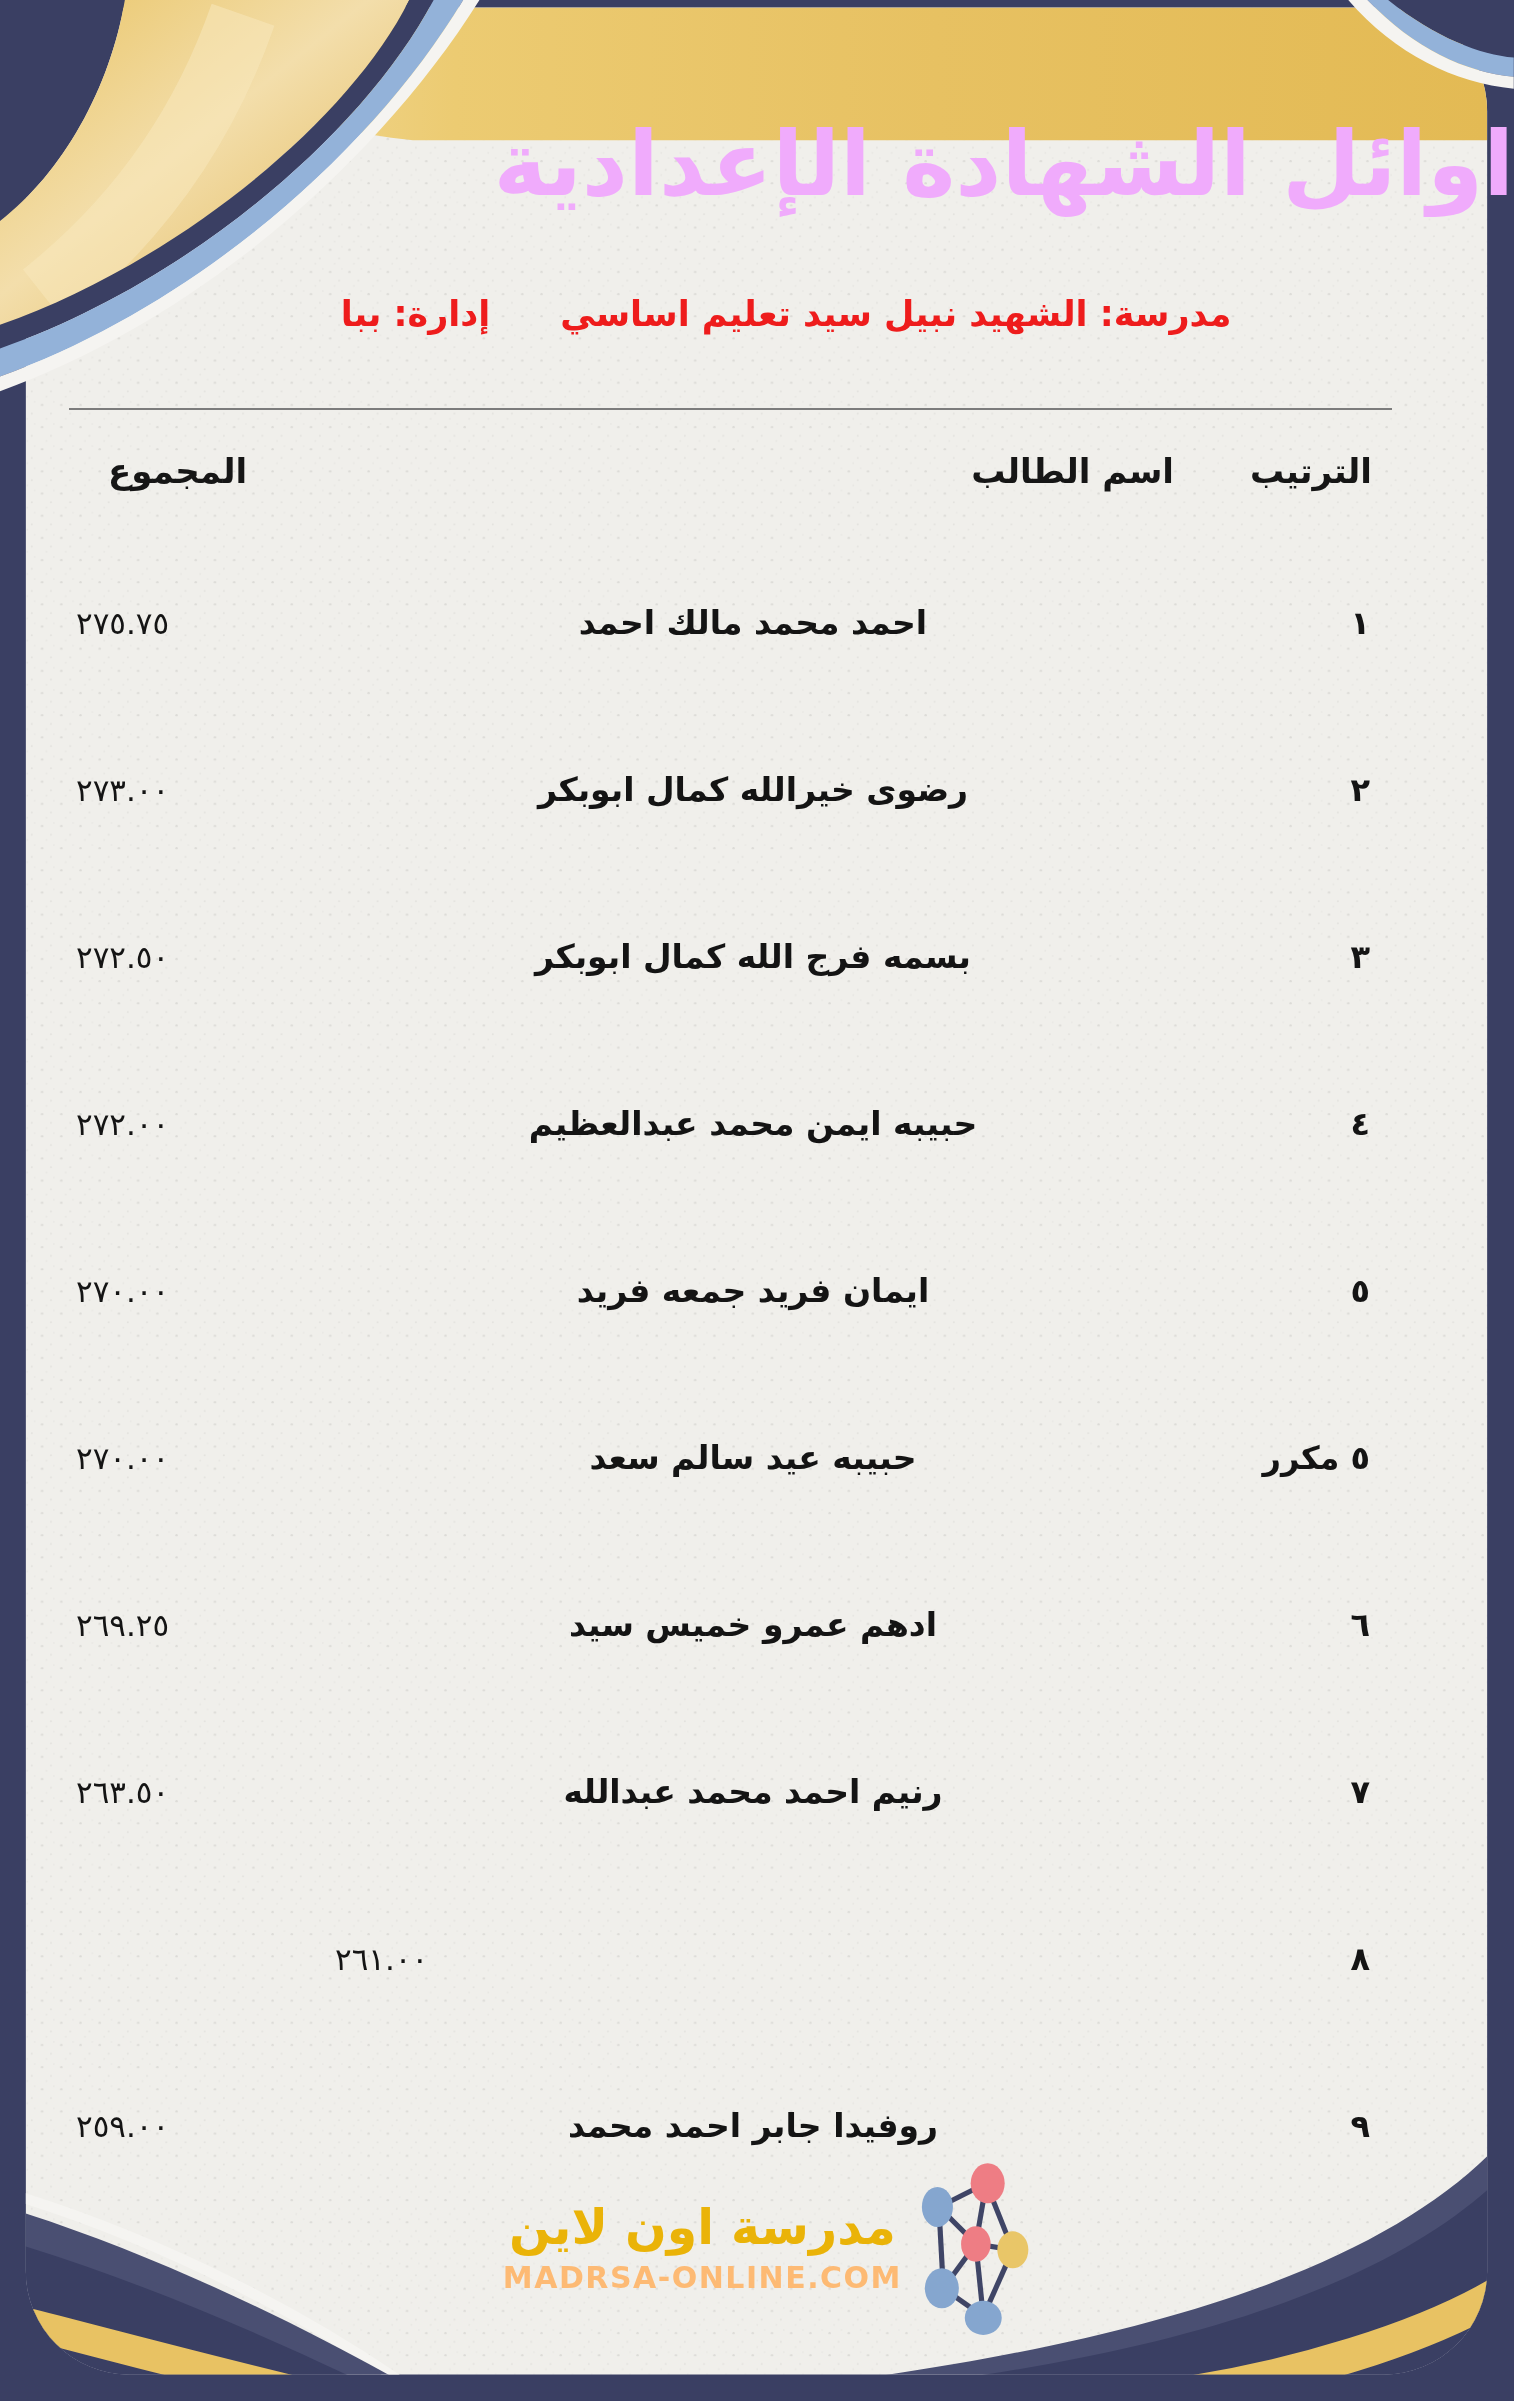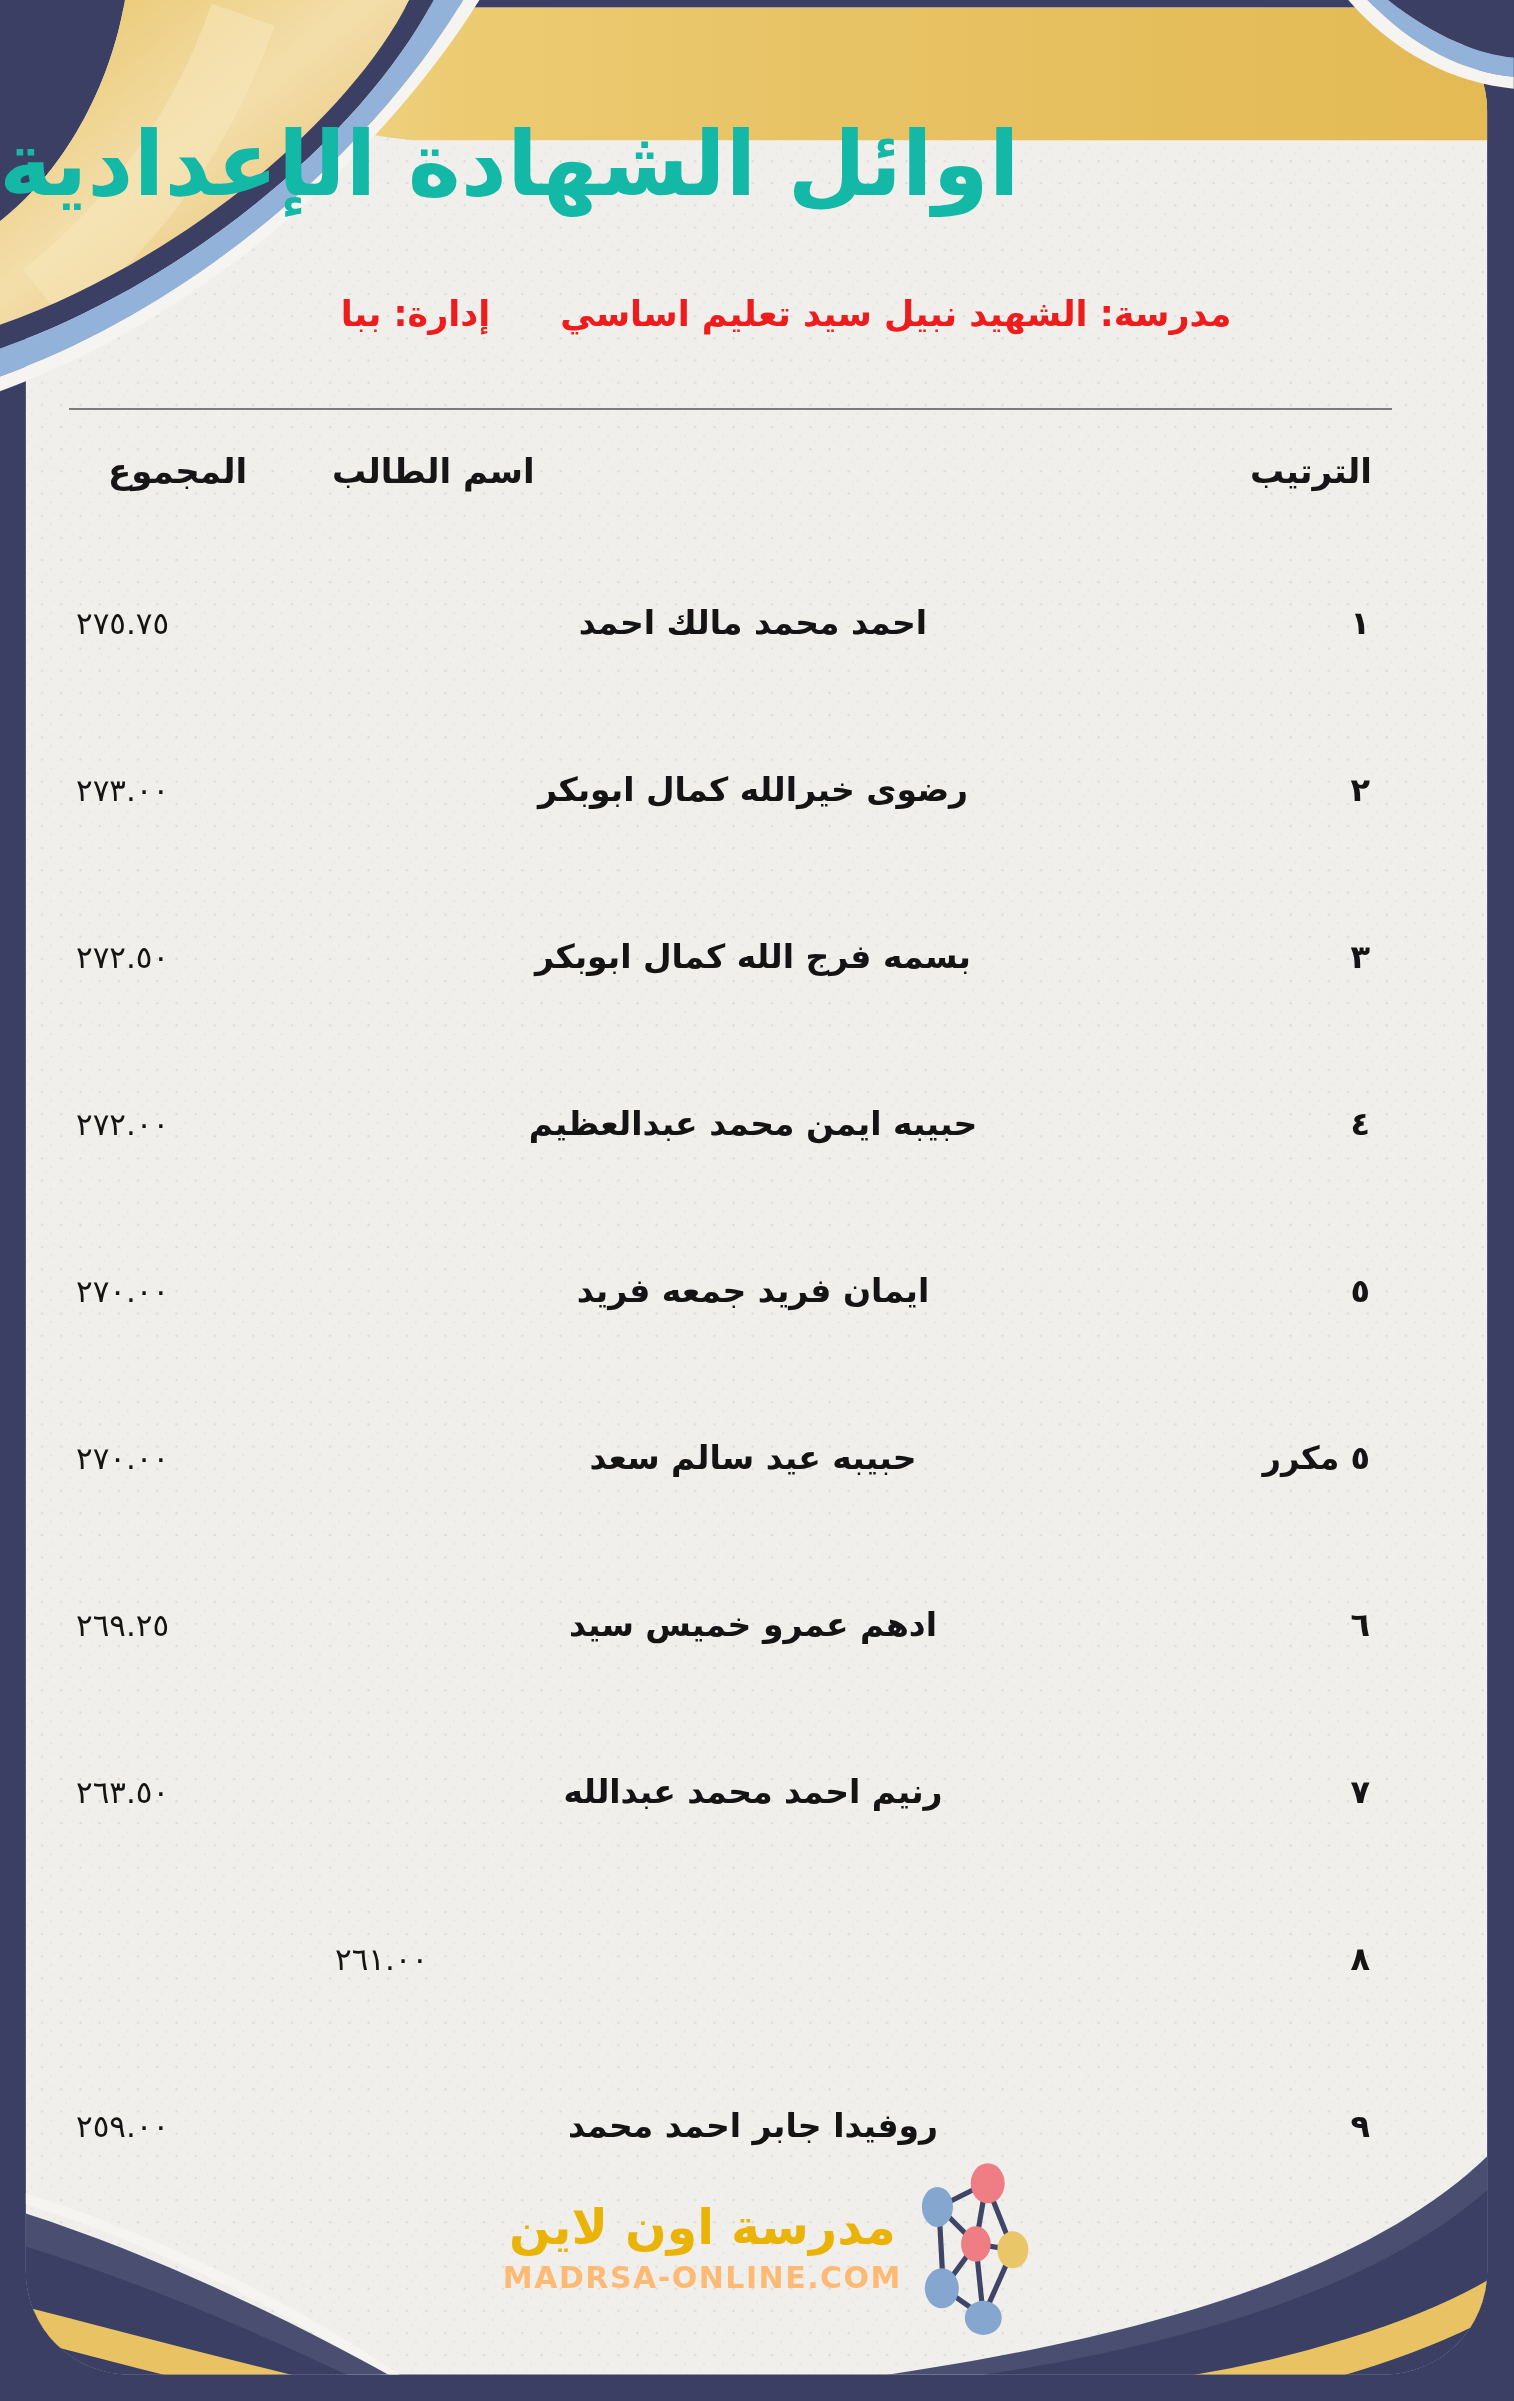--- a/index.html
+++ b/index.html
@@ -8,23 +8,23 @@
     width:1515px;height:2401px;
     background:#3a3f63;
     overflow:hidden;
     font-family:"DejaVu Sans", sans-serif;
   }
   .deco{position:absolute;inset:0;z-index:0;}
   .content{position:absolute;inset:0;z-index:2;direction:rtl;}
 
   .title{
     position:absolute;top:111px;left:0;right:0;
-    text-align:left;
+    text-align:right;
     font-size:90px;font-weight:800;
-    color:#14b8a6;
+    color:#f0abfc;
     letter-spacing:0.7px;
   }
   .subtitle{
     position:absolute;top:294px;left:0;right:0;
     display:flex;justify-content:center;align-items:baseline;gap:70px;
     transform:translateX(29.6px);
     color:#ee1c1c;font-size:35px;font-weight:700;
   }
   .divider{
     position:absolute;top:408px;left:70px;width:1323px;height:1.5px;
@@ -40,21 +40,21 @@
   .thead{
     position:absolute;top:440px;left:74px;right:111px;height:62px;
     color:#161616;font-size:34px;font-weight:700;
   }
   .tbody{position:absolute;top:539px;left:74px;right:111px;}
   .trow{height:167px;color:#141414;}
   .c-rank{text-align:right;padding-right:33px;font-size:32px;font-weight:700;}
   .c-name{text-align:center;font-size:33px;font-weight:700;}
   .c-total{text-align:left;direction:ltr;padding-left:3px;font-size:31px;font-weight:400;}
   .h-rank{text-align:right;padding-right:31px;}
-  .h-name{text-align:left;}
+  .h-name{text-align:right;}
   .h-total{text-align:left;padding-left:35px;}
 
   .logo{
     position:absolute;top:2161px;left:50%;transform:translateX(-48%);
     display:flex;flex-direction:row-reverse;align-items:center;gap:7.4px;
     direction:ltr;
   }
   .logo-text{display:flex;flex-direction:column;align-items:center;gap:4.4px;}
   .logo-ar{
     color:#eab308;font-size:49px;font-weight:800;line-height:1.1;

